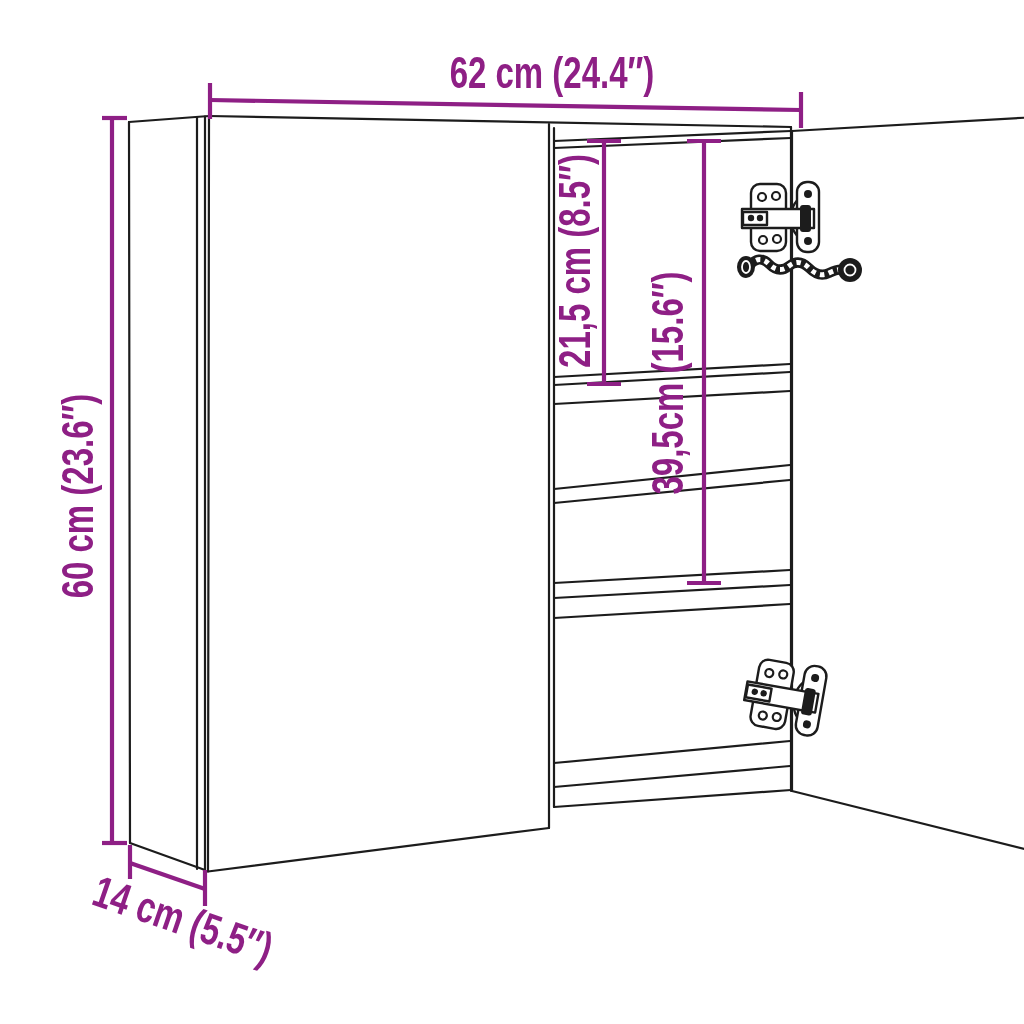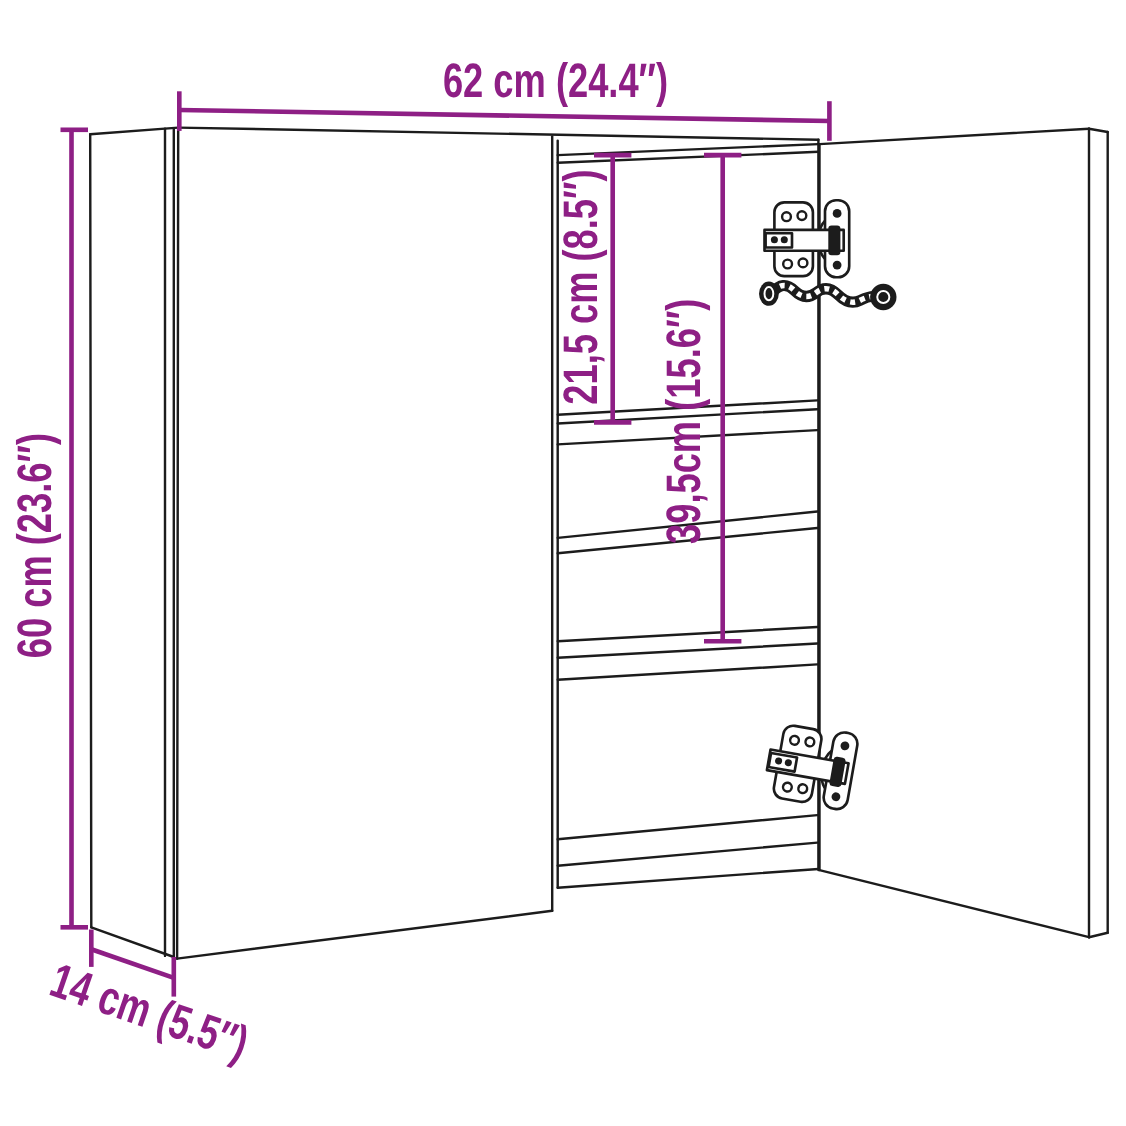--- a/index.html
+++ b/index.html
@@ -1,17 +1,17 @@
 <!DOCTYPE html>
 <html style="--accent: #8e1f85; --line: #1c1c1c; --bg: #ffffff;"><head>
 <meta charset="utf-8">
 <style>
   :root { --accent:#8e1f85; --line:#1c1c1c; --bg:#ffffff; }
   html,body { margin:0; padding:0; background:var(--bg); }
-  .stage { width:817px; height:1024px; position:relative; background:var(--bg); }
+  .stage { width:817px; height:1024px; position:relative; background:var(--bg);padding-left:47px; }
   svg { display:block; }
   .ln   { fill:none; stroke:var(--line); stroke-width:2.2; stroke-linejoin:round; stroke-linecap:round; }
   .dim  { fill:none; stroke:var(--accent); stroke-width:4.2; stroke-linecap:butt; }
   .dim-text { fill:var(--accent); font-family:"Liberation Sans","DejaVu Sans",sans-serif;
               font-weight:700; font-size:44px; }
   .part { fill:#fff; stroke:var(--line); stroke-width:2.4; stroke-linejoin:round; }
   .hole { fill:#fff; stroke:var(--line); stroke-width:2.2; }
   .fill-dark { fill:var(--line); stroke:none; }
   .cable-core { fill:none; stroke:var(--line); stroke-width:10; stroke-linecap:round; }
   .cable-seg  { fill:none; stroke:#fff; stroke-width:5; stroke-dasharray:4.5 4.5; stroke-linecap:butt; }

